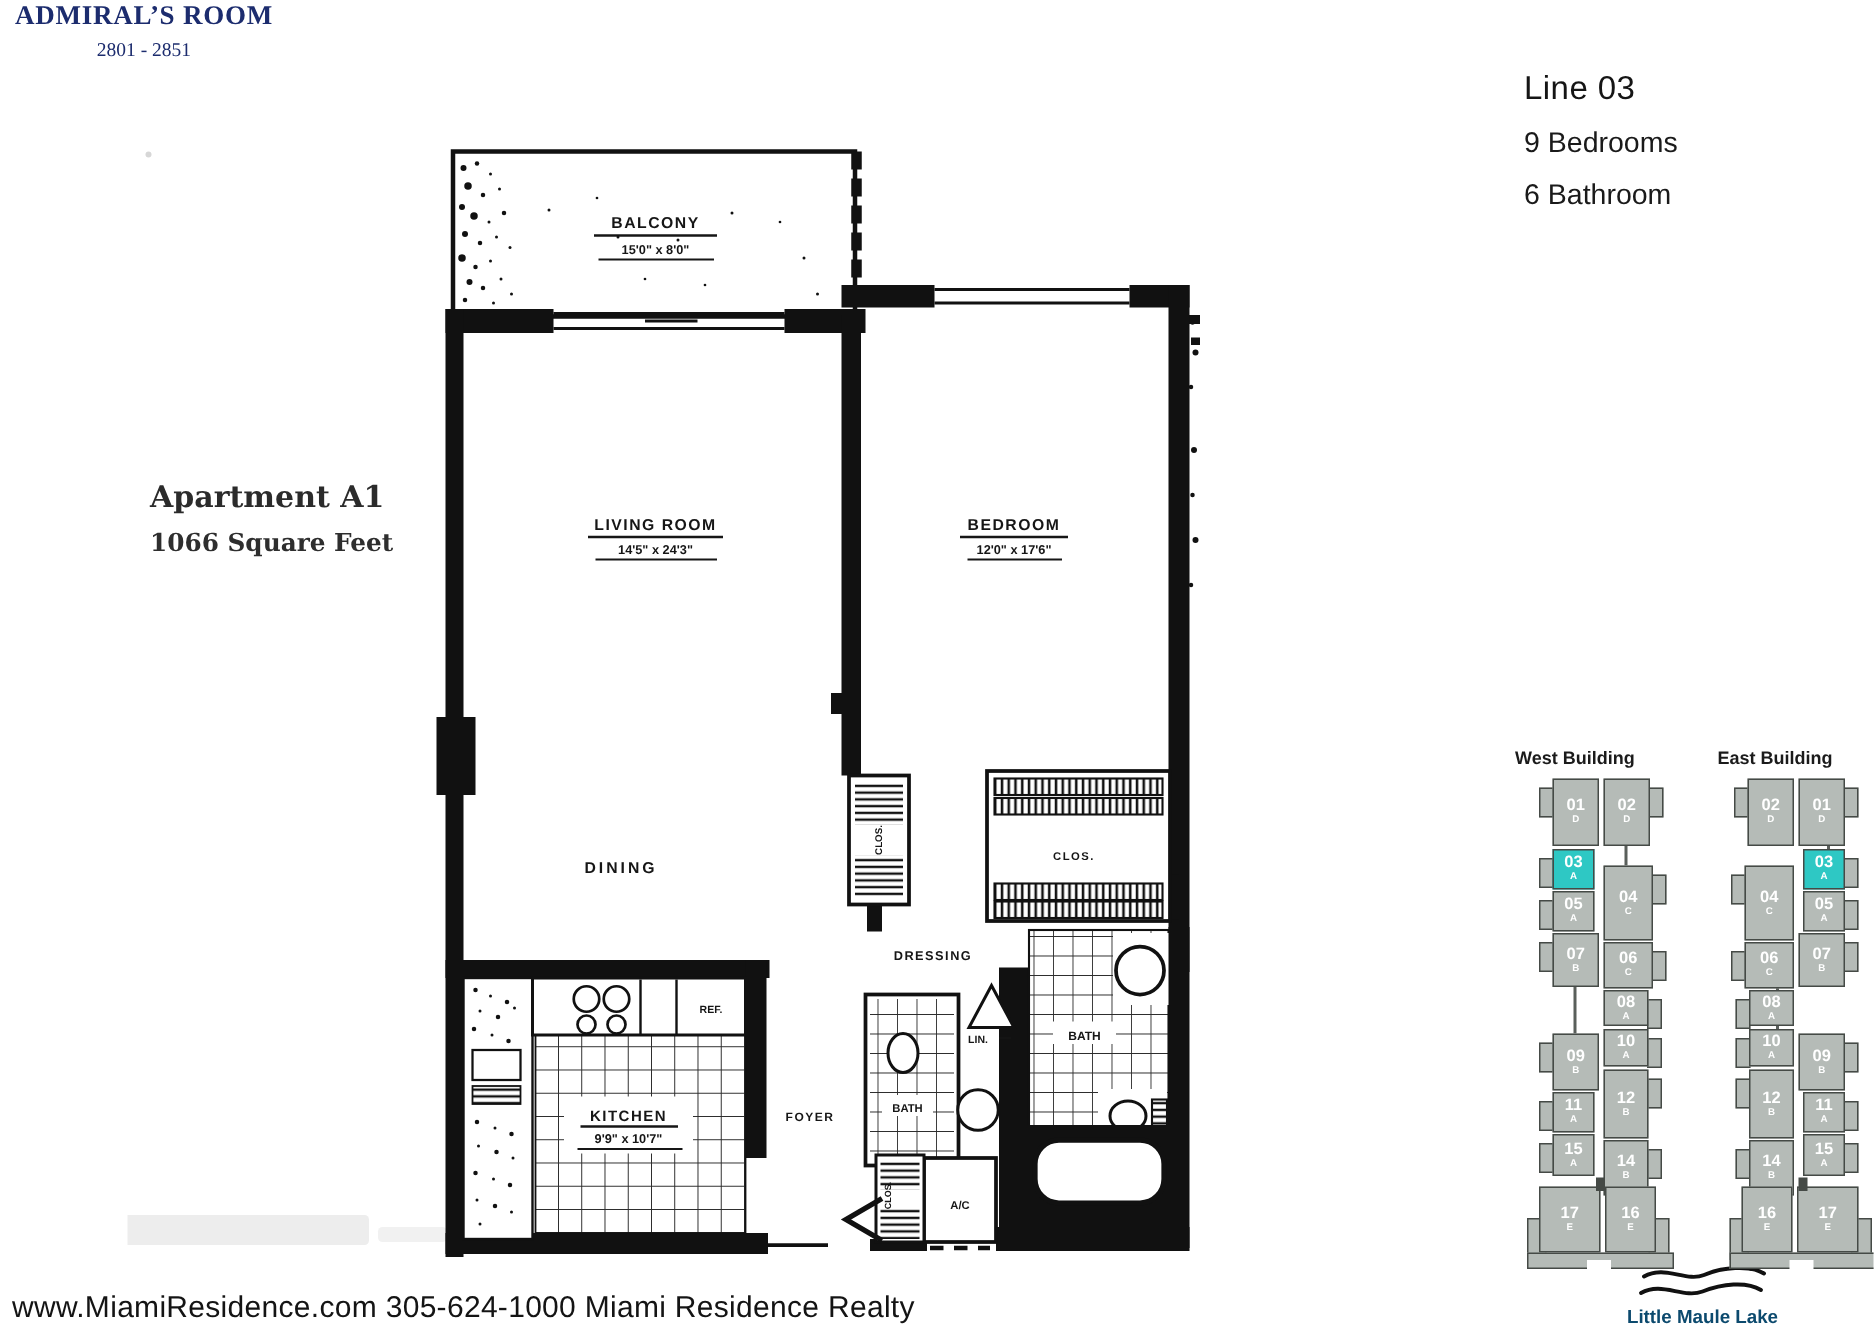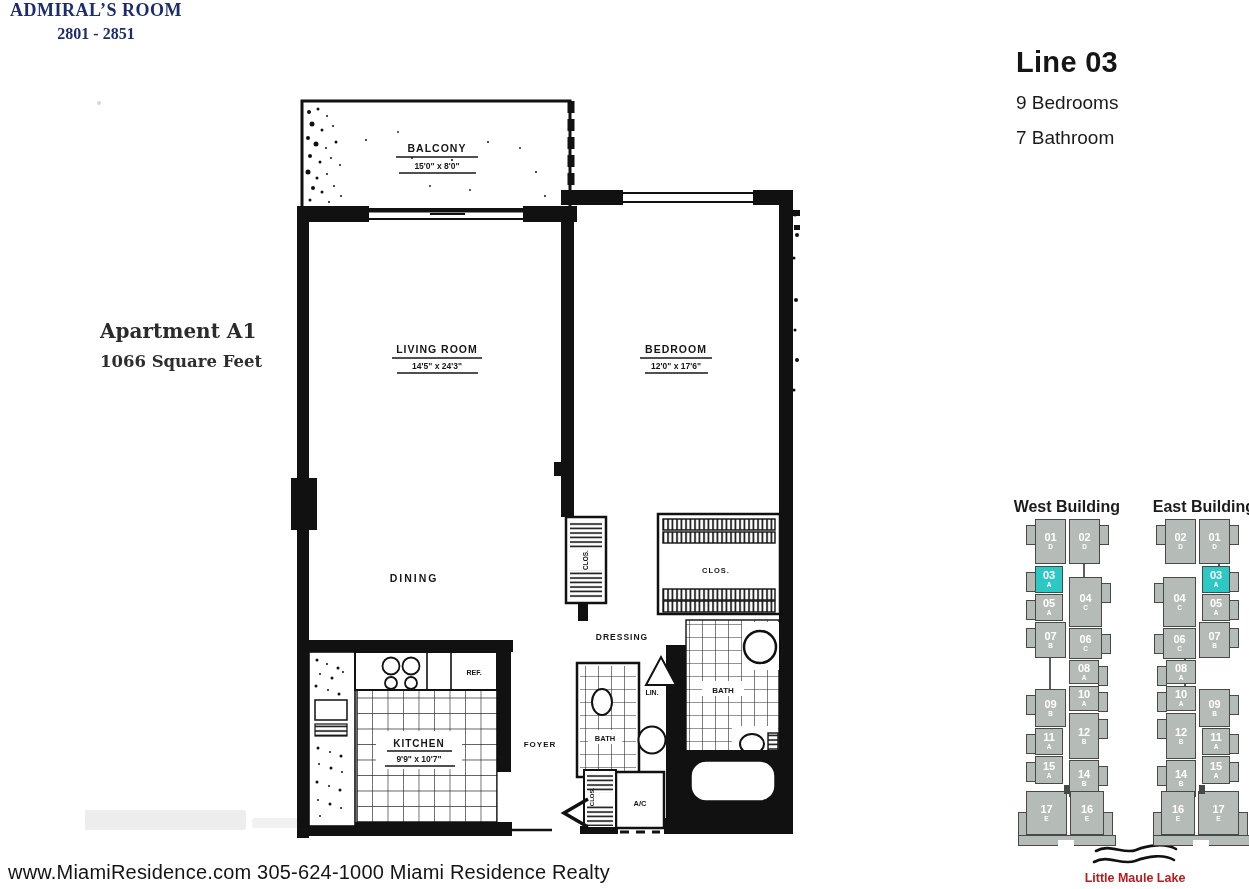--- a/index.html
+++ b/index.html
@@ -11,60 +11,60 @@
   *{box-sizing:border-box;}
   html,body{margin:0;padding:0;}
   body{
     width:1249px;height:889px;position:relative;background:#ffffff;
     font-family:"Liberation Sans",sans-serif;overflow:hidden;
   }
   
   .brand{position:absolute;left:6px;top:0px;width:180px;text-align:center;color:var(--navy);
          font-family:"Liberation Serif",serif;}
   .brand-name{font-size:18px;font-weight:bold;letter-spacing:.5px;}
-  .brand-range{font-size:16px;font-weight:bold;margin-top:4px;}
+  .brand-range{font-size:13px;font-weight:normal;margin-top:4px;}
   
   .line-info{position:absolute;left:1016px;top:46px;color:#151515;}
-  .line-title{font-size:29px;font-weight:bold;letter-spacing:.3px;}
+  .line-title{font-size:22px;font-weight:normal;letter-spacing:.3px;}
   .line-item{font-size:19px;margin-top:13px;color:#1a1a1a;}
   
   .plan{position:absolute;left:85px;top:85px;}
   
   .building{position:absolute;width:110px;}
-  .building-title{font-size:16px;font-weight:bold;color:#1b1b1b;text-align:right;height:16px;}
+  .building-title{font-size:12px;font-weight:bold;color:#1b1b1b;text-align:left;height:16px;}
   .b-canvas{position:relative;width:110px;height:340px;text-align:right;}
   .unit{position:absolute;display:flex;flex-direction:column;align-items:center;justify-content:center;
         background:var(--unit-fill);border:1.6px solid var(--unit-border);z-index:2;cursor:pointer;}
   .unit.hl{background:var(--highlight);}
   .unit .num{font-size:11px;font-weight:bold;color:#fff;line-height:1;}
   .unit .ltr{font-size:6.5px;font-weight:bold;color:#fff;line-height:1;margin-top:1px;}
   .tab{position:absolute;width:10px;height:20px;background:var(--unit-fill);
        border:1.6px solid var(--unit-border);z-index:1;}
   .bpart{position:absolute;background:var(--unit-fill);border:1.6px solid var(--unit-border);z-index:1;}
   .bnotch{position:absolute;background:#fff;z-index:3;}
   .bbar{position:absolute;background:var(--unit-border);z-index:3;}
   .bline{position:absolute;background:#5a5f5b;z-index:0;}
   
   .lake{position:absolute;left:1055px;top:842px;width:160px;text-align:center;}
-  .lake-label{font-size:12.5px;font-weight:bold;color:#b91c1c;margin-top:1px;}
+  .lake-label{font-size:12.5px;font-weight:bold;color:#0c4a6e;margin-top:1px;}
   
   .footer{position:absolute;left:8px;top:861px;font-size:20px;color:#141414;letter-spacing:.2px;}
 </style>
 </head>
 <body>
 
 <div class="brand">
   <div class="brand-name">ADMIRAL’S ROOM</div>
   <div class="brand-range">2801 - 2851</div>
 </div>
 
 <div class="line-info">
   <div class="line-title">Line 03</div>
   <div class="line-item">9 Bedrooms</div>
-  <div class="line-item">7 Bathroom</div>
+  <div class="line-item">6 Bathroom</div>
 </div>
 
 <svg class="plan" width="725" height="765" viewBox="85 85 725 765">
   <defs>
     <pattern id="tiles" width="15.5" height="15.5" patternUnits="userSpaceOnUse">
       <path d="M15.5 0H0V15.5" fill="none" stroke="#2b2b2b" stroke-width="1.3"></path>
     </pattern>
     <pattern id="tilesSm" width="13" height="13" patternUnits="userSpaceOnUse">
       <path d="M13 0H0V13" fill="none" stroke="#2b2b2b" stroke-width="1.2"></path>
     </pattern>

